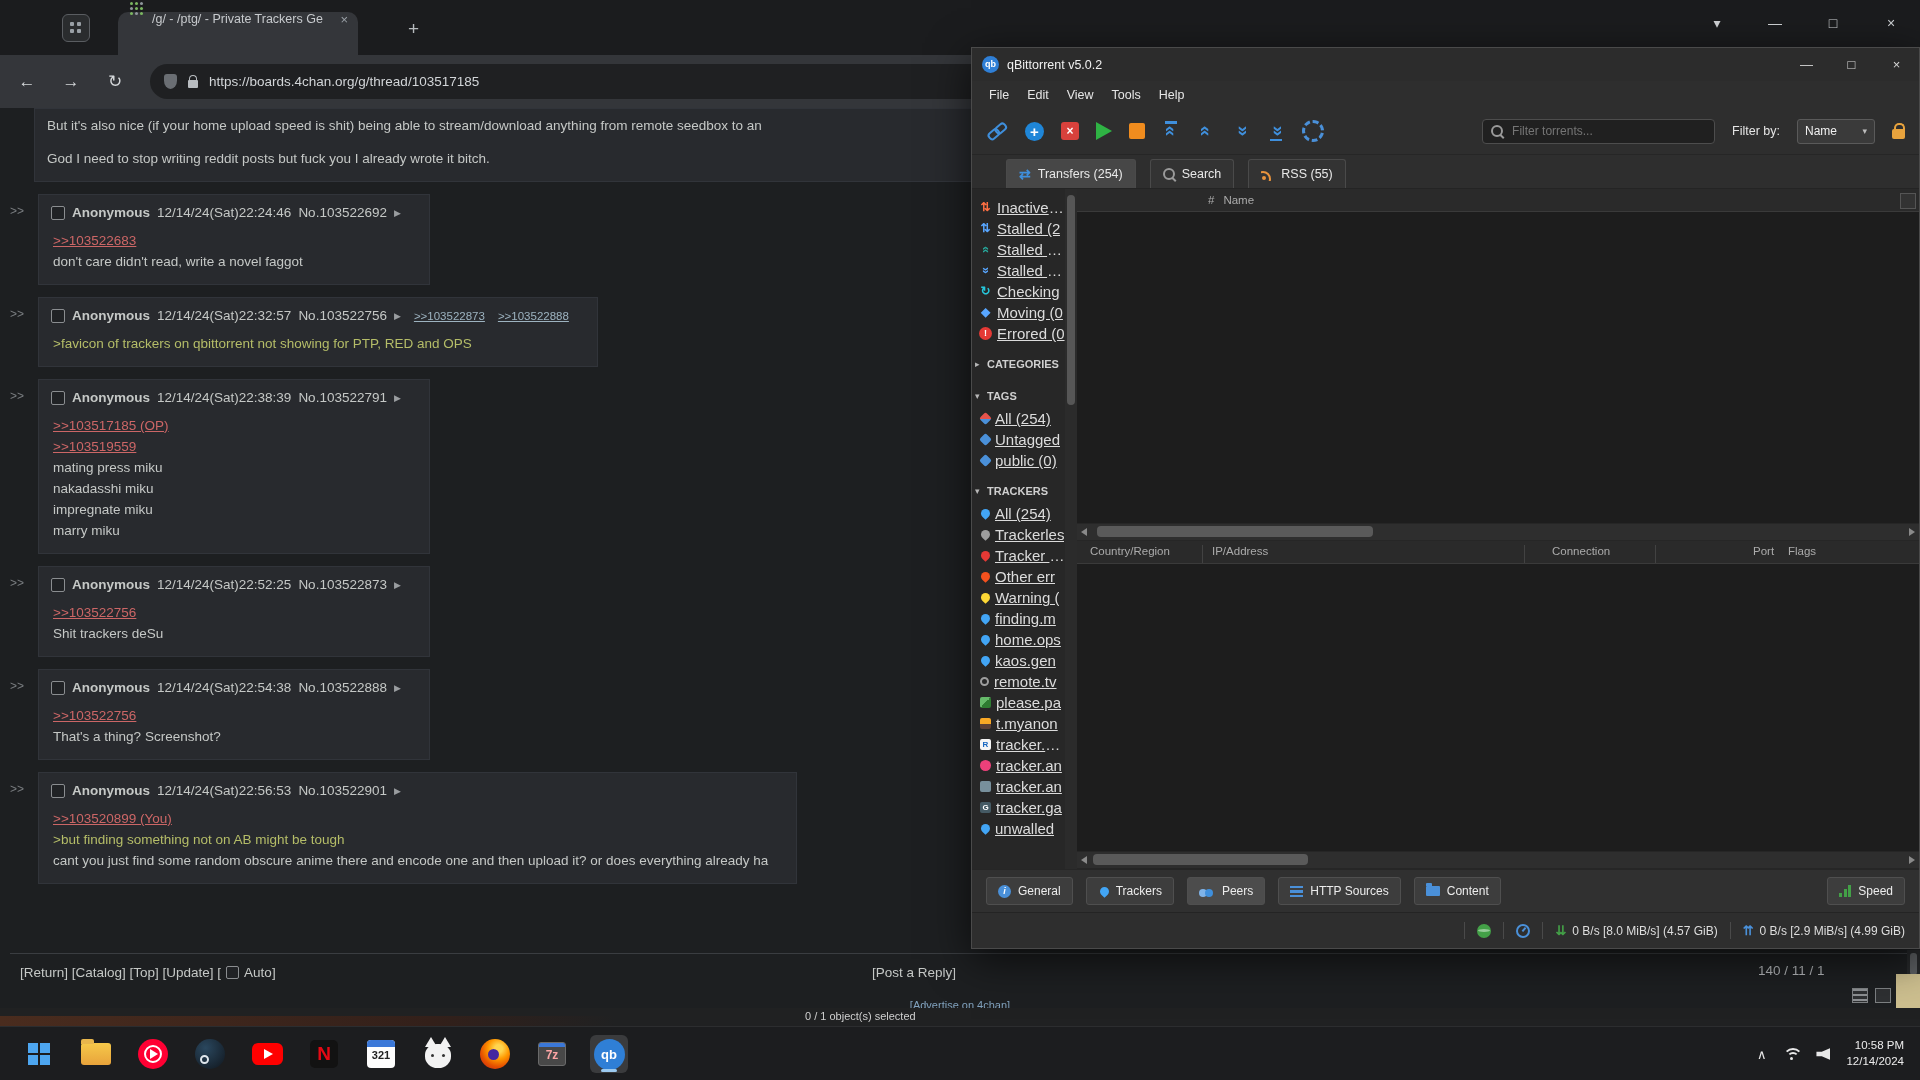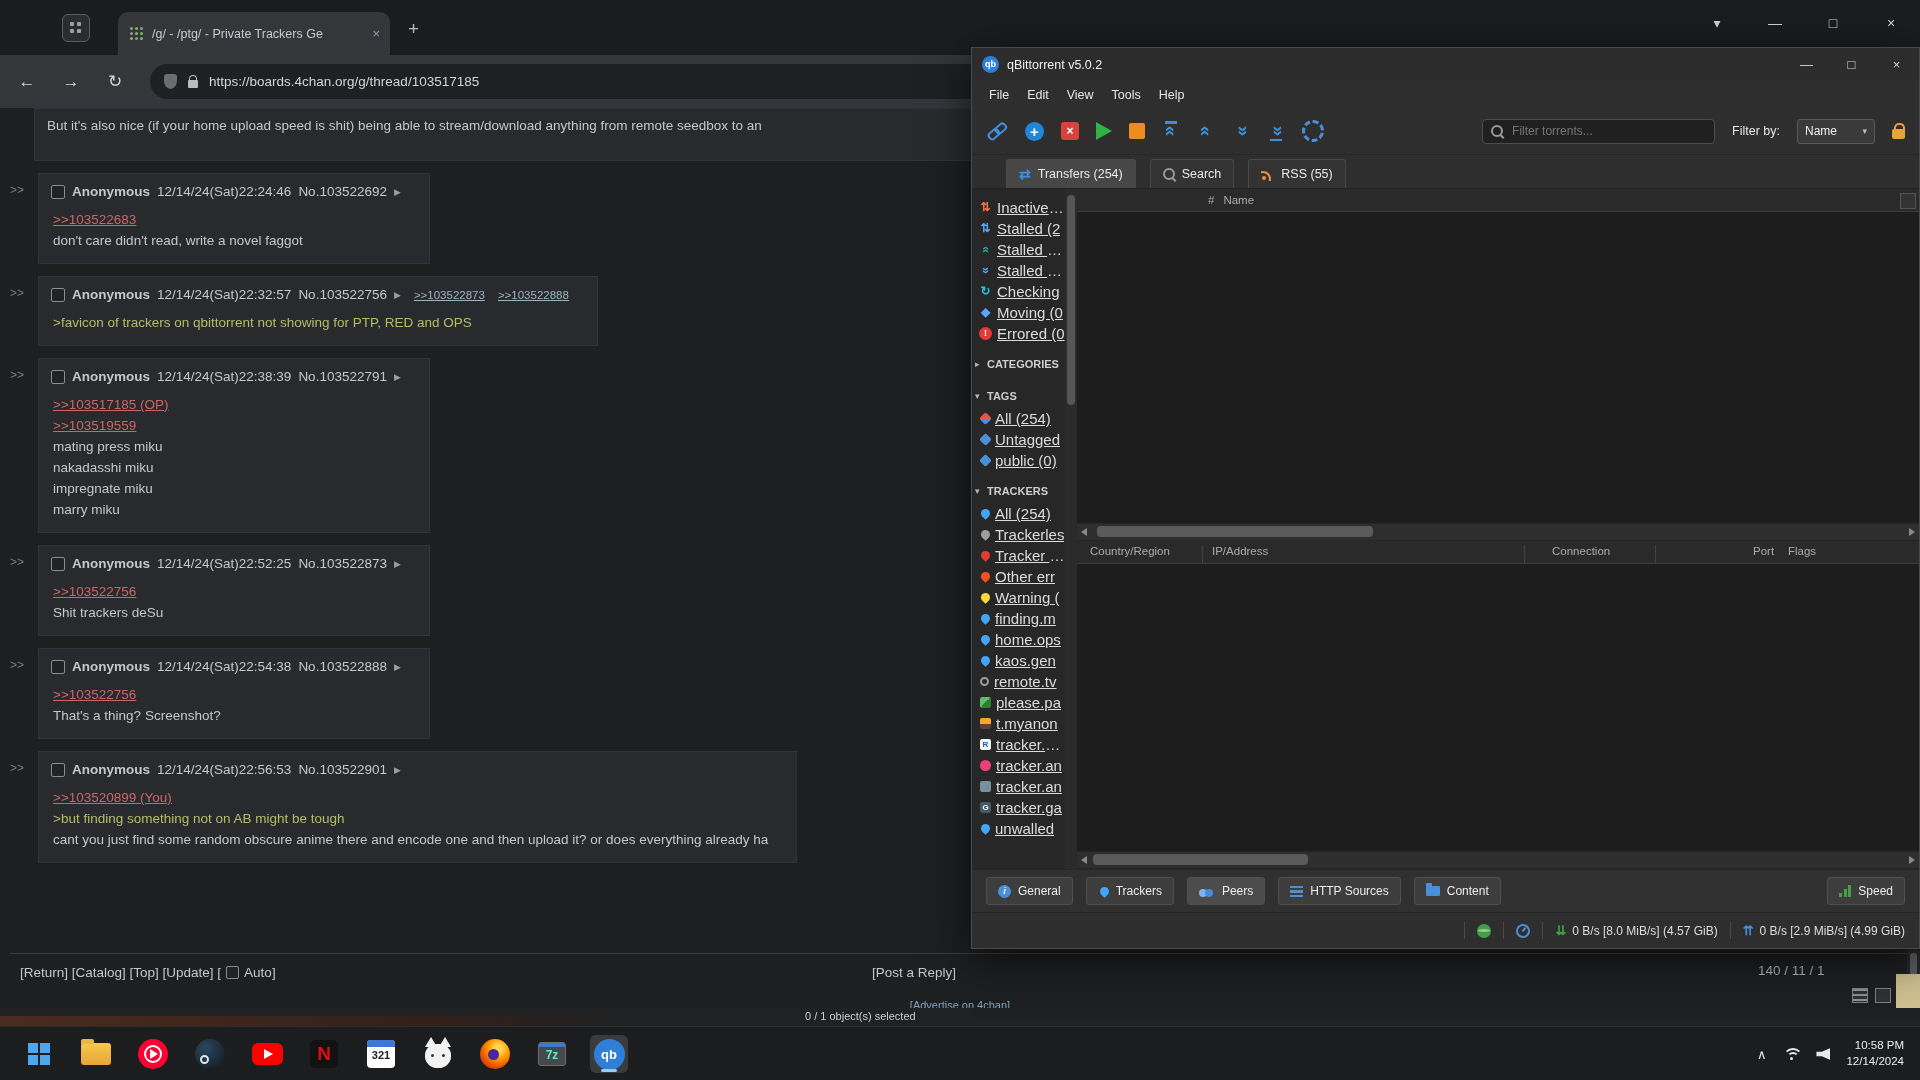--- a/index.html
+++ b/index.html
@@ -1,21 +1,21 @@
 <!DOCTYPE html>
 <html><head>
 <meta charset="utf-8">
 <style>
   html,body{margin:0;padding:0;background:#000;}
   #screen{position:relative;width:1920px;height:1080px;overflow:hidden;background:#1d1f21;font-family:"Liberation Sans",sans-serif;}
   
   .tabbar{position:absolute;top:0;left:0;right:0;height:55px;background:#1b1c1e;}
   .ws-icon{position:absolute;left:62px;top:14px;width:26px;height:26px;border:1px solid #5a5d61;border-radius:6px;background:#2a2c2e;}
   .ws-icon::after{content:"";position:absolute;left:7px;top:7px;width:4px;height:4px;border-radius:1px;background:#9aa0a6;box-shadow:7px 0 #9aa0a6,0 7px #9aa0a6,7px 7px #9aa0a6;}
-  .btab{position:absolute;left:118px;top:12px;width:272px;height:43px;background:#34363a;border-radius:10px 10px 0 0;display:flex;align-items:center;padding:0 10px;box-sizing:border-box;gap:9px;}
+  .btab{position:absolute;left:118px;top:12px;width:240px;height:43px;background:#34363a;border-radius:10px 10px 0 0;display:flex;align-items:flex-start;padding:0 10px;box-sizing:border-box;gap:9px;}
   .favicon{width:3px;height:3px;border-radius:50%;background:#7bb661;box-shadow:5px 0 #7bb661,10px 0 #8f969b,0 5px #8f969b,5px 5px #7bb661,10px 5px #7bb661,0 10px #7bb661,5px 10px #8f969b,10px 10px #7bb661;margin:-10px 10px 0 2px;}
   .btab-title{color:#c7cacd;font-size:12.5px;white-space:nowrap;overflow:hidden;text-overflow:ellipsis;flex:1;}
   .btab-close{color:#9aa0a6;font-size:13px;}
   .newtab{position:absolute;left:408px;top:18px;color:#b6babd;font-size:19px;}
   .win-ctls{position:absolute;right:0;top:0;height:46px;display:flex;align-items:center;}
   .wc{width:58px;text-align:center;color:#cfd2d5;font-size:14px;}
   .navbar{position:absolute;top:55px;left:0;right:0;height:53px;background:#34363a;display:flex;align-items:center;}
   .navbtn{width:34px;height:34px;margin-left:10px;text-align:center;line-height:34px;color:#d5d8da;font-size:17px;border-radius:50%;}
   .urlbar{margin-left:18px;width:1480px;height:35px;background:#1f2022;border-radius:18px;display:flex;align-items:center;padding:0 14px;box-sizing:border-box;gap:11px;}
   .shield{width:13px;height:15px;background:#6a6e73;border-radius:3px 3px 50% 50%/3px 3px 55% 55%;}
@@ -180,21 +180,21 @@
   .ic-yt::after{content:"";position:absolute;left:12px;top:6px;border-left:9px solid #fff;border-top:5px solid transparent;border-bottom:5px solid transparent;}
   .ic-nfx{width:28px;height:28px;background:#121212;border-radius:5px;color:#e50914;font-weight:bold;font-size:19px;text-align:center;line-height:28px;}
   .ic-cal{width:28px;height:28px;background:#fdfdfd;border-radius:4px;overflow:hidden;color:#222;font-size:11px;font-weight:bold;text-align:center;line-height:34px;}
   .ic-cal::before{content:"";display:block;height:7px;background:#3b78d8;margin-bottom:-9px;}
   .ic-cat{width:26px;height:24px;background:#f2f2f2;border-radius:45% 45% 48% 48%;position:relative;margin-top:4px;}
   .ic-cat::before,.ic-cat::after{content:"";position:absolute;top:-7px;border-bottom:10px solid #f2f2f2;border-left:6px solid transparent;border-right:6px solid transparent;}
   .ic-cat::before{left:0;} .ic-cat::after{right:0;}
   .ic-cat i{position:absolute;top:10px;left:6px;width:3px;height:3px;border-radius:50%;background:#333;box-shadow:11px 0 #333;}
   .ic-ffx{width:30px;height:30px;border-radius:50%;background:radial-gradient(circle at 62% 32%,#ffd54f 0 14%,#ff9800 38%,#e65100 65%,#b71c1c 100%);position:relative;}
   .ic-ffx::after{content:"";position:absolute;left:8px;top:10px;width:11px;height:11px;border-radius:50%;background:#4527a0;}
-  .ic-7z{width:28px;height:24px;background:#484848;border:1px solid #6a6a6a;border-radius:3px;color:#5eead4;font-weight:bold;font-size:12px;text-align:center;line-height:24px;position:relative;box-sizing:border-box;}
+  .ic-7z{width:28px;height:24px;background:#484848;border:1px solid #6a6a6a;border-radius:3px;color:#fca5a5;font-weight:bold;font-size:12px;text-align:center;line-height:24px;position:relative;box-sizing:border-box;}
   .ic-7z::before{content:"";position:absolute;top:0;left:0;right:0;height:4px;background:#3b78d8;border-radius:2px 2px 0 0;}
   .ic-qb{width:31px;height:31px;border-radius:50%;background:#2f7fd6;color:#fff;font-weight:bold;font-size:13px;text-align:center;line-height:31px;}
   .tray{margin-left:auto;display:flex;align-items:center;gap:16px;padding-right:16px;}
   .tray-chev{color:#e8e8e8;font-size:13px;}
   .ic-wifi{position:relative;width:18px;height:13px;}
   .ic-wifi b{position:absolute;border:2px solid transparent;border-top-color:#e8e8e8;border-radius:50%;}
   .w1{left:1px;top:0;width:16px;height:16px;} .w2{left:5px;top:4px;width:8px;height:8px;}
   .ic-wifi i{position:absolute;left:8px;top:9px;width:3px;height:3px;background:#e8e8e8;border-radius:50%;}
   .ic-vol{width:14px;height:12px;background:#e8e8e8;clip-path:polygon(0 32%,38% 32%,100% 0,100% 100%,38% 68%,0 68%);}
   .clock{text-align:right;color:#ececec;font-size:11.5px;line-height:1.35;}
@@ -228,20 +228,21 @@
       <span class="lockic"></span>
       <span class="urltext">https://boards.4chan.org/g/thread/103517185</span>
     </div>
   </div>
 
   <div class="page">
 
     <div class="post-box top-box">
       <span class="bodyline">But it's also nice (if your home upload speed is shit) being able to stream/download anything from remote seedbox to an</span>
       <div class="spacer12"></div>
+      <span class="bodyline">God I need to stop writing reddit posts but fuck you I already wrote it bitch.</span>
     </div>
 
     
     <div class="reply-row">
       <span class="side-arrow">&gt;&gt;</span>
       <div class="post-box">
         <div class="post-header">
           <span class="cb"></span>
           <span class="pname">Anonymous</span>
           <span>12/14/24(Sat)22:24:46</span>

